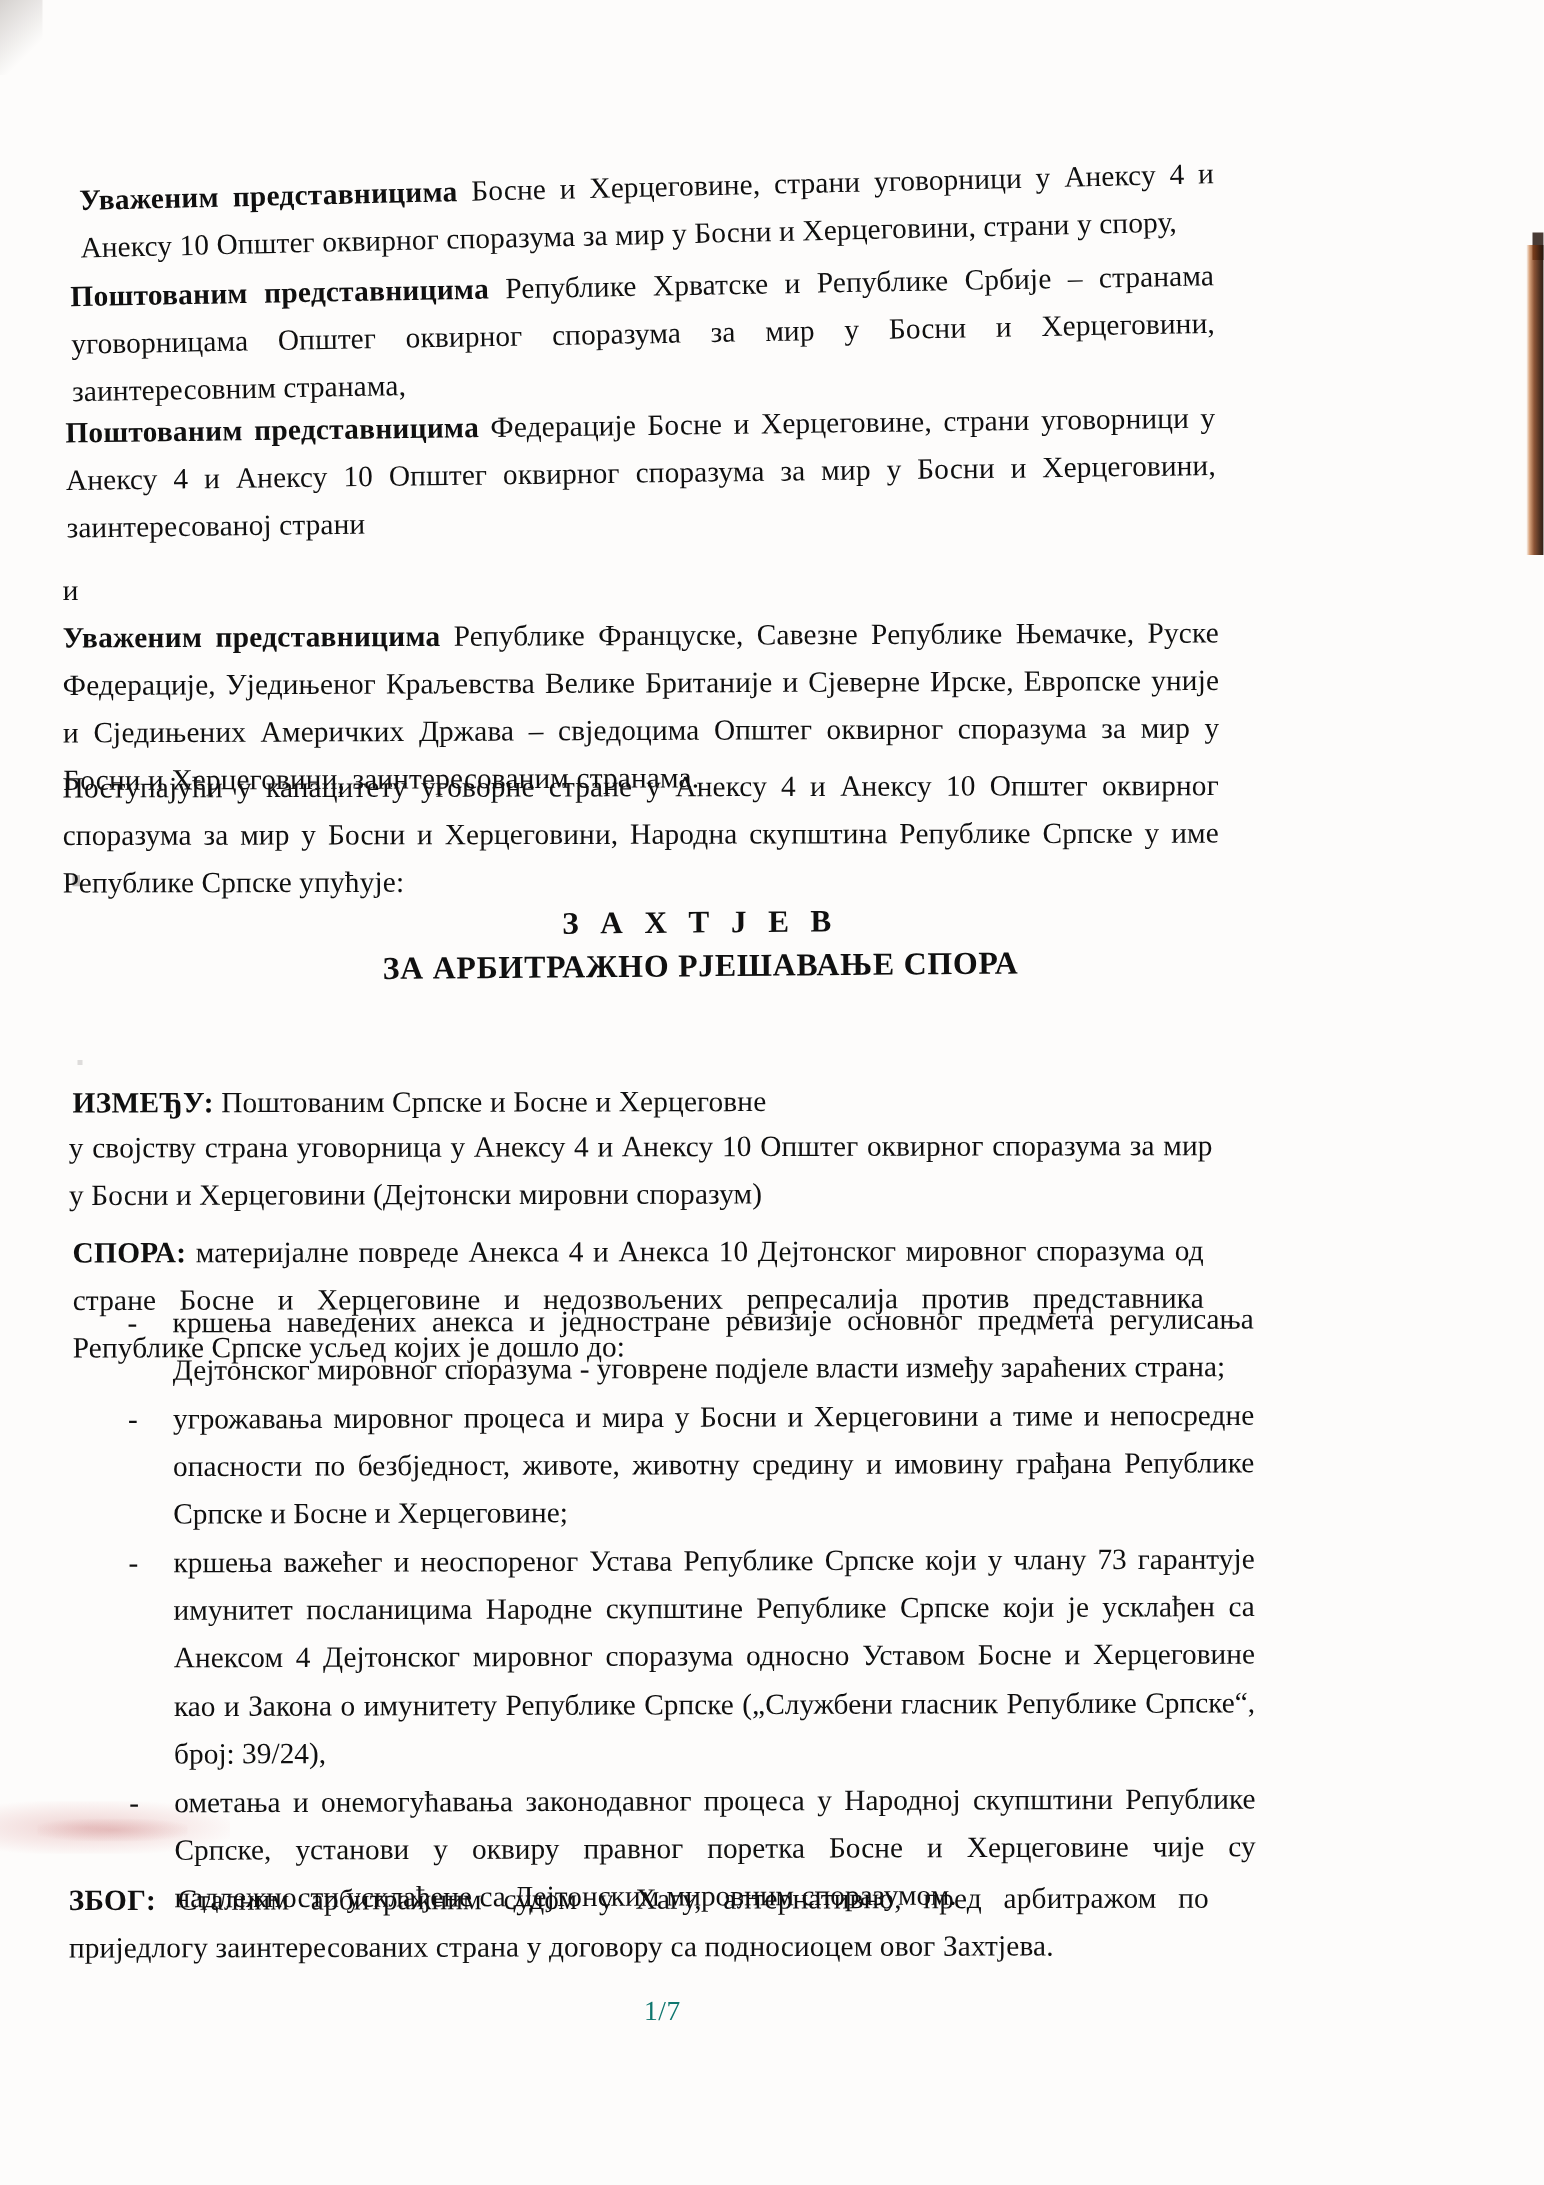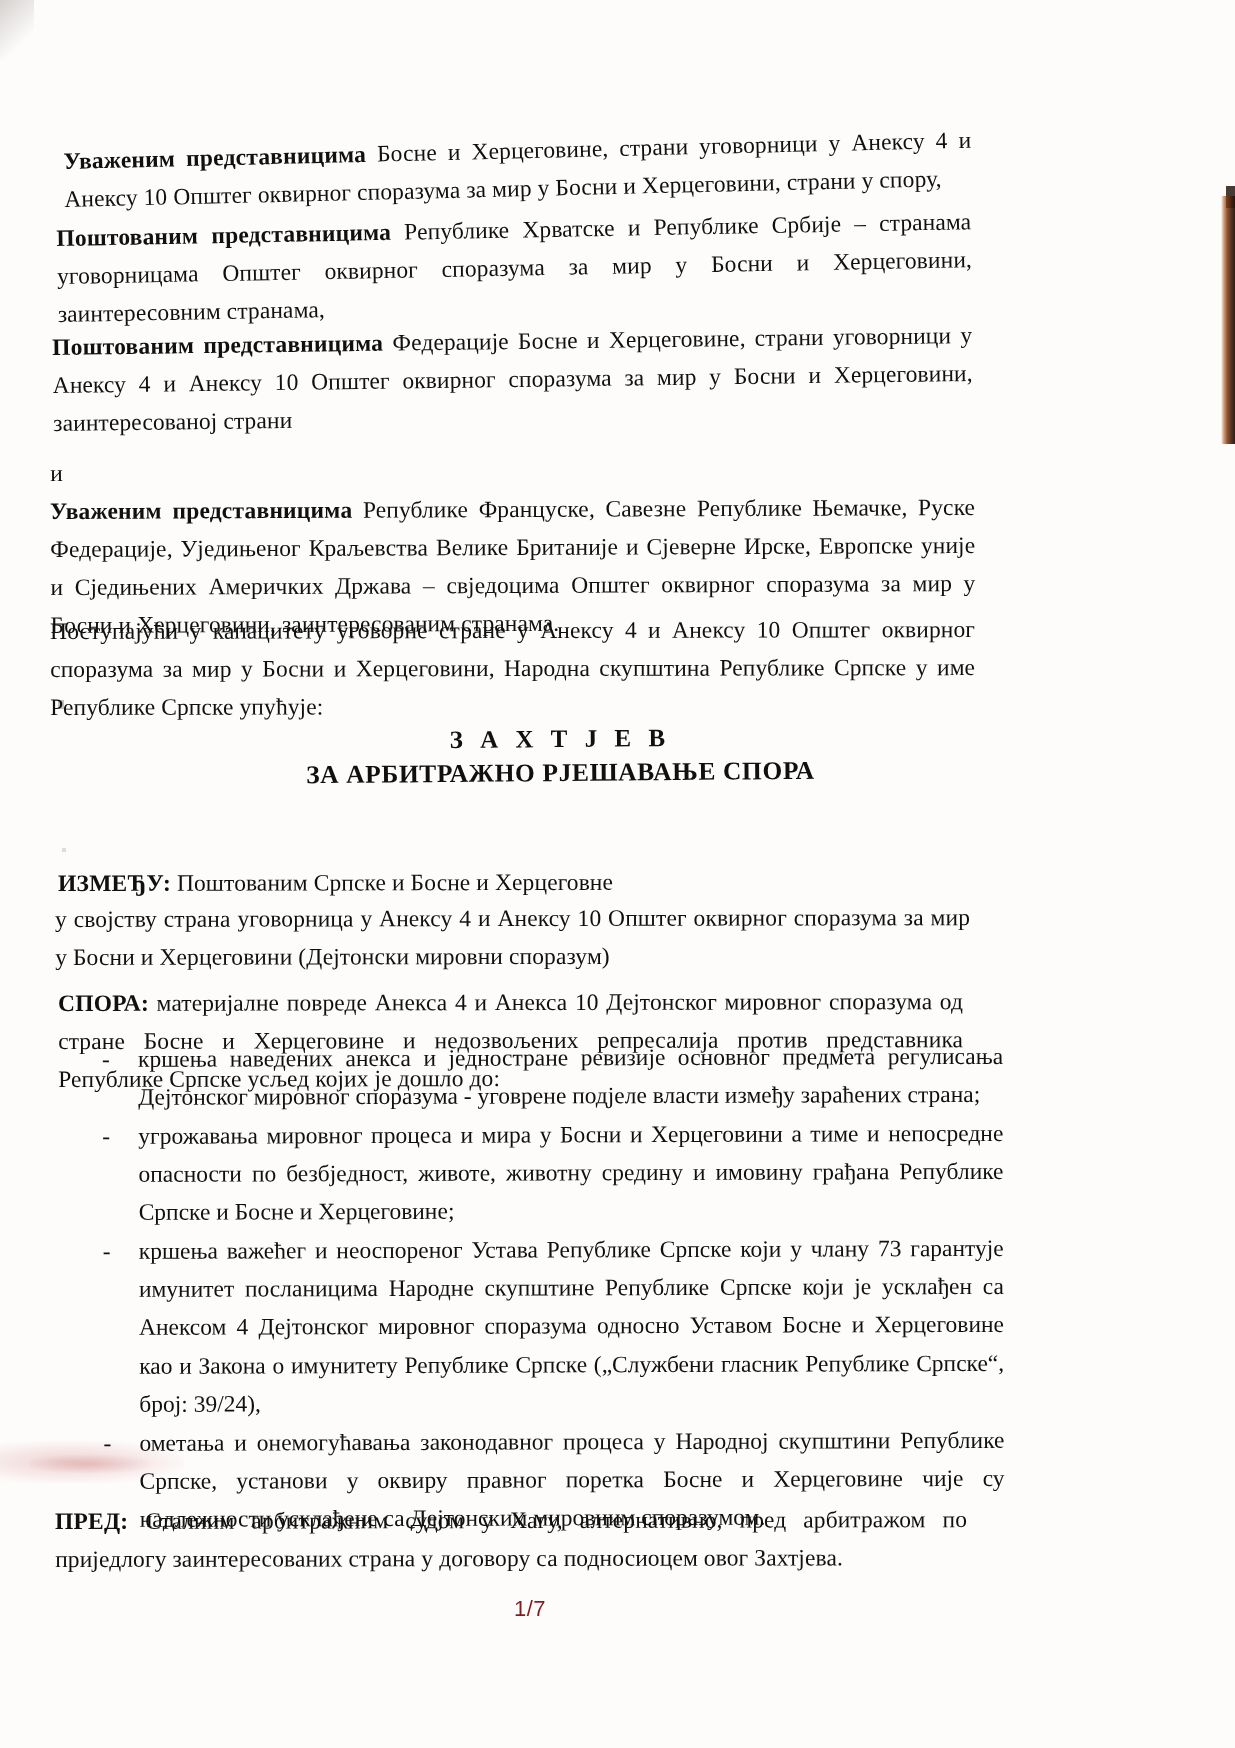--- a/index.html
+++ b/index.html
@@ -150,23 +150,23 @@
     text-align: justify;
     text-justify: inter-word;
   }
 
   .page-number {
     position: absolute;
     left: 0;
     top: 1596px;
     width: 1060px;
     text-align: center;
-    font-family: Liberation Sans, sans-serif;
+    font-family: Liberation Serif, serif;
     font-size: 22px;
-    color: #7f1d1d;
+    color: #0f766e;
     letter-spacing: 0.5px;
   }
 </style>
 </head>
 <body>
 
 <div class="page">
 
   <div class="scan-noise-top-left"></div>
   <div class="scan-edge-right2"></div>
@@ -231,19 +231,19 @@
         <div class="bullet-dash">-</div>
         <div class="bullet-text">кршења важећег и неоспореног Устава Републике Српске који у члану 73 гарантује имунитет посланицима Народне скупштине Републике Српске који је усклађен са Анексом 4 Дејтонског мировног споразума односно Уставом Босне и Херцеговине као и Закона о имунитету Републике Српске („Службени гласник Републике Српске“, број: 39/24),</div>
       </div>
       <div class="bullet-row">
         <div class="bullet-dash">-</div>
         <div class="bullet-text">ометања и онемогућавања законодавног процеса у Народној скупштини Републике Српске, установи у оквиру правног поретка Босне и Херцеговине чије су надлежности усклађене са Дејтонским мировним споразумом.</div>
       </div>
     </div>
 
     <p class="para tilt-f" style="left:55px; top:1478px; width:912px;">
-      <span class="lead">ПРЕД:</span><span> Сталним арбитражним судом у Хагу, алтернативно, пред арбитражом по приједлогу заинтересованих страна у договору са подносиоцем овог Захтјева.</span>
+      <span class="lead">ЗБОГ:</span><span> Сталним арбитражним судом у Хагу, алтернативно, пред арбитражом по приједлогу заинтересованих страна у договору са подносиоцем овог Захтјева.</span>
     </p>
 
     <div class="page-number">1/7</div>
 
   </div>
 </div>
 
 </body></html>

